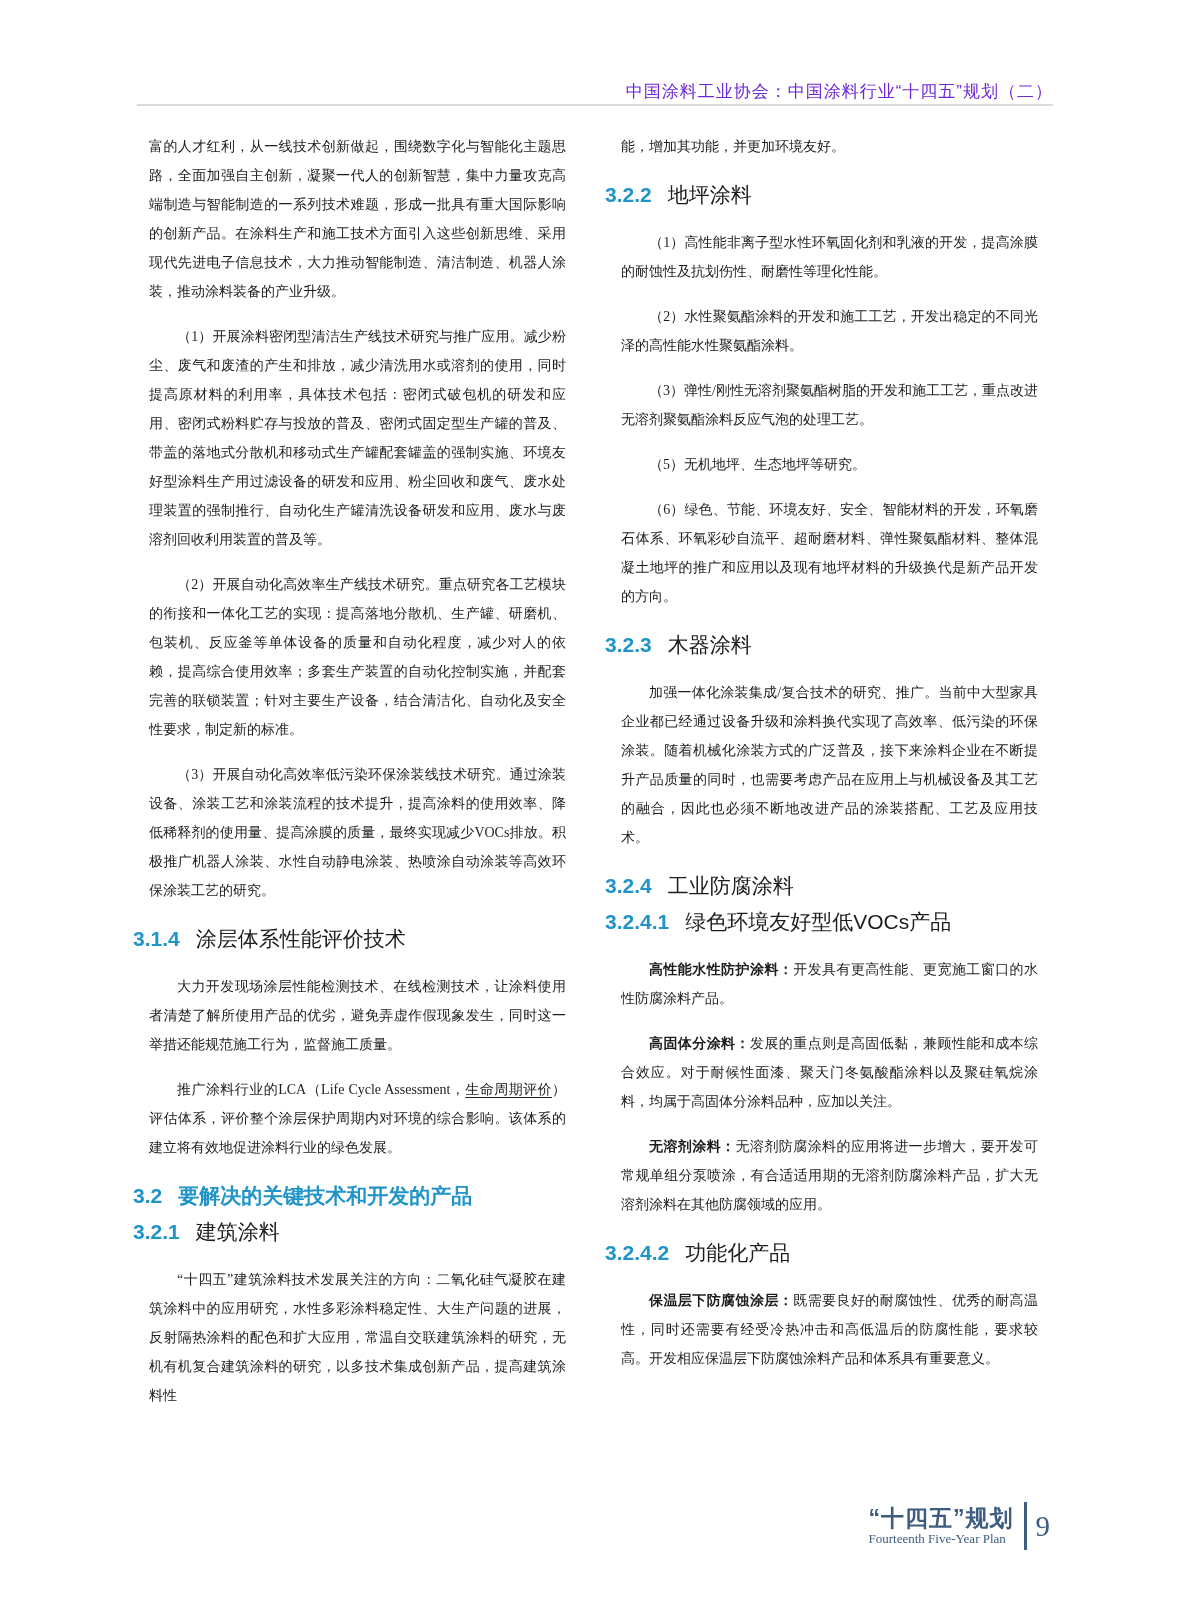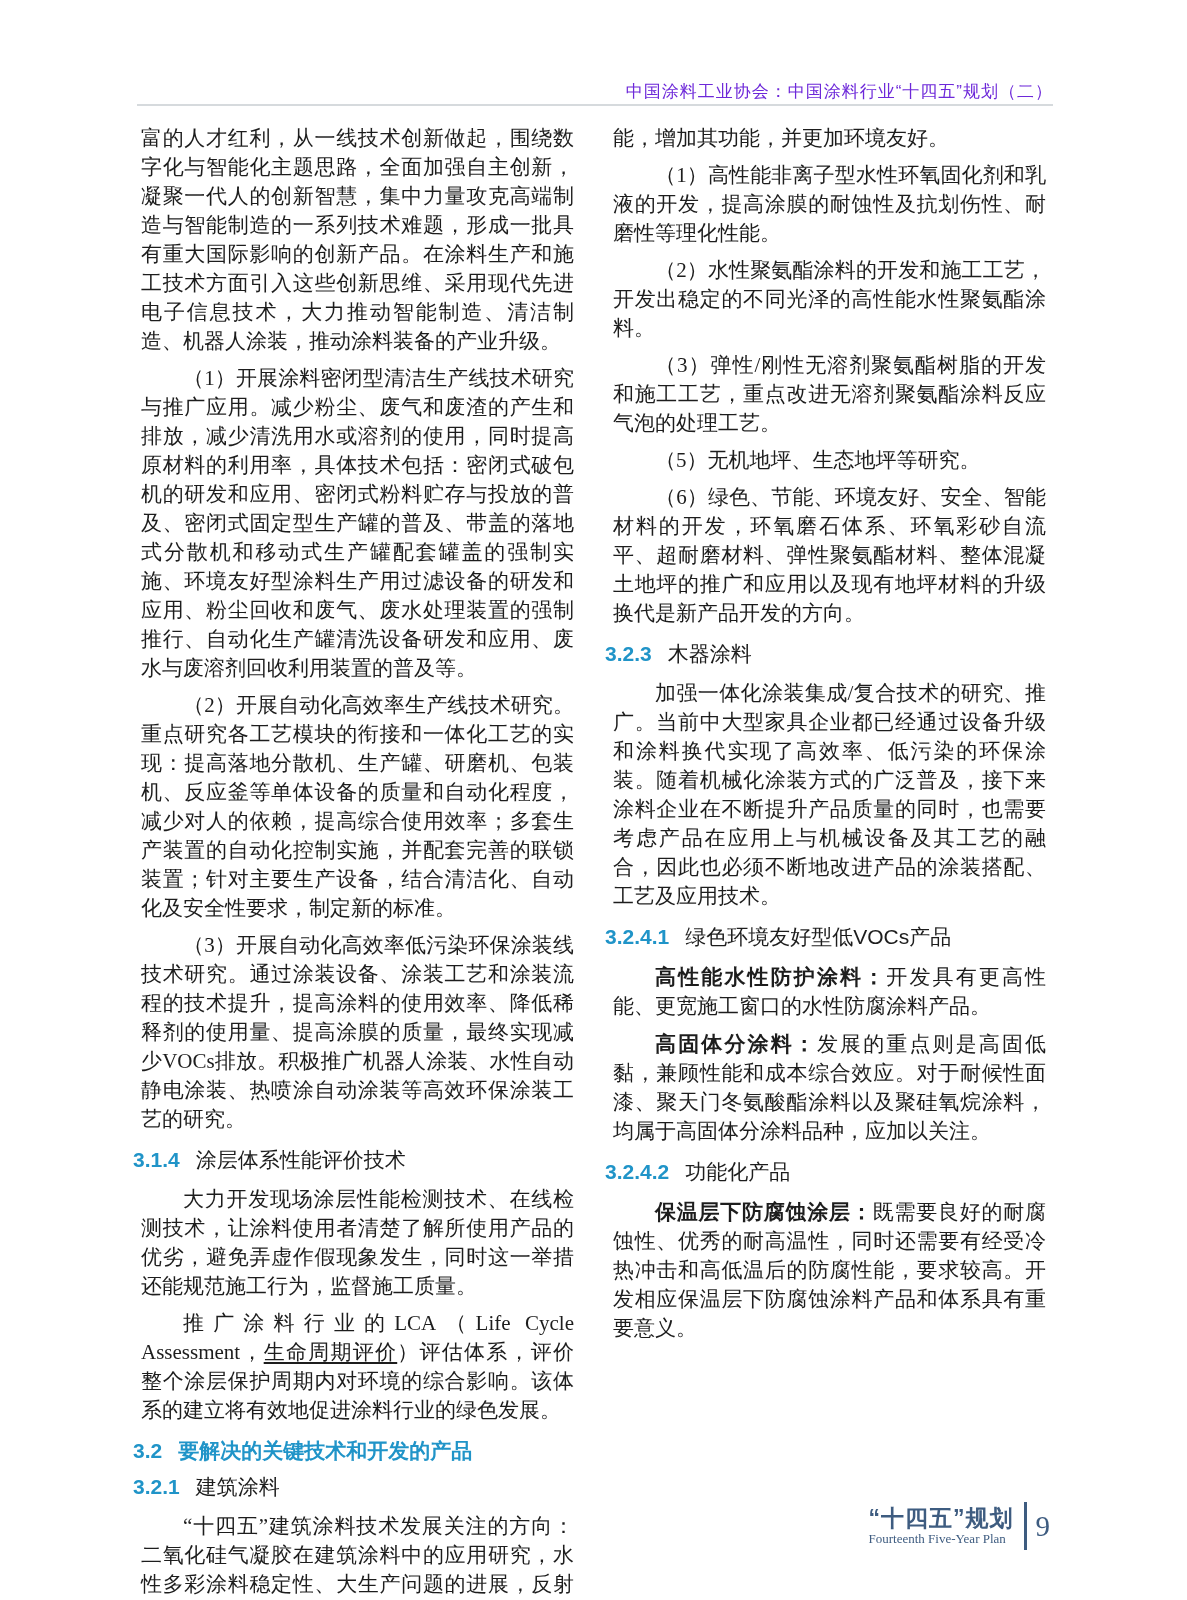--- a/index.html
+++ b/index.html
@@ -38,22 +38,22 @@
     top: 116px;
     left: 133px;
     width: 921px;
     display: flex;
     justify-content: space-between;
   }
   .col {
     width: 449px;
   }
   .para {
-    margin: 8px;
-    font-size: 21px;
+    margin: 16px;
+    font-size: 14px;
     line-height: 29px;
     text-align: justify;
     text-justify: inter-ideograph;
   }
   .para.indent { text-indent: 2em; }
   .lead {
     font-family: "Liberation Sans", sans-serif;
     font-weight: bold;
   }
   .u-mark {
@@ -125,30 +125,33 @@
       <p class="para indent"><span>（3）开展自动化高效率低污染环保涂装线技术研究。通过涂装设备、涂装工艺和涂装流程的技术提升，提高涂料的使用效率、降低稀释剂的使用量、提高涂膜的质量，最终实现减少VOCs排放。积极推广机器人涂装、水性自动静电涂装、热喷涂自动涂装等高效环保涂装工艺的研究。</span></p>
       <div class="heading"><span class="h-num">3.1.4</span><span class="h-title">涂层体系性能评价技术</span></div>
       <p class="para indent"><span>大力开发现场涂层性能检测技术、在线检测技术，让涂料使用者清楚了解所使用产品的优劣，避免弄虚作假现象发生，同时这一举措还能规范施工行为，监督施工质量。</span></p>
       <p class="para indent"><span>推广涂料行业的LCA（Life Cycle Assessment，</span><span class="u-mark">生命周期评价</span><span>）评估体系，评价整个涂层保护周期内对环境的综合影响。该体系的建立将有效地促进涂料行业的绿色发展。</span></p>
       <div class="heading all-blue"><span class="h-num">3.2</span><span class="h-title">要解决的关键技术和开发的产品</span></div>
       <div class="heading"><span class="h-num">3.2.1</span><span class="h-title">建筑涂料</span></div>
       <p class="para indent"><span>“十四五”建筑涂料技术发展关注的方向：二氧化硅气凝胶在建筑涂料中的应用研究，水性多彩涂料稳定性、大生产问题的进展，反射隔热涂料的配色和扩大应用，常温自交联建筑涂料的研究，无机有机复合建筑涂料的研究，以多技术集成创新产品，提高建筑涂料性</span></p>
     </div>
   <div class="col">
       <p class="para"><span>能，增加其功能，并更加环境友好。</span></p>
+      <div class="heading"><span class="h-num">3.2.2</span><span class="h-title">地坪涂料</span></div>
       <p class="para indent"><span>（1）高性能非离子型水性环氧固化剂和乳液的开发，提高涂膜的耐蚀性及抗划伤性、耐磨性等理化性能。</span></p>
       <p class="para indent"><span>（2）水性聚氨酯涂料的开发和施工工艺，开发出稳定的不同光泽的高性能水性聚氨酯涂料。</span></p>
       <p class="para indent"><span>（3）弹性/刚性无溶剂聚氨酯树脂的开发和施工工艺，重点改进无溶剂聚氨酯涂料反应气泡的处理工艺。</span></p>
       <p class="para indent"><span>（5）无机地坪、生态地坪等研究。</span></p>
       <p class="para indent"><span>（6）绿色、节能、环境友好、安全、智能材料的开发，环氧磨石体系、环氧彩砂自流平、超耐磨材料、弹性聚氨酯材料、整体混凝土地坪的推广和应用以及现有地坪材料的升级换代是新产品开发的方向。</span></p>
       <div class="heading"><span class="h-num">3.2.3</span><span class="h-title">木器涂料</span></div>
       <p class="para indent"><span>加强一体化涂装集成/复合技术的研究、推广。当前中大型家具企业都已经通过设备升级和涂料换代实现了高效率、低污染的环保涂装。随着机械化涂装方式的广泛普及，接下来涂料企业在不断提升产品质量的同时，也需要考虑产品在应用上与机械设备及其工艺的融合，因此也必须不断地改进产品的涂装搭配、工艺及应用技术。</span></p>
+      <div class="heading"><span class="h-num">3.2.4</span><span class="h-title">工业防腐涂料</span></div>
       <div class="heading"><span class="h-num">3.2.4.1</span><span class="h-title">绿色环境友好型低VOCs产品</span></div>
       <p class="para indent"><span class="lead">高性能水性防护涂料：</span><span>开发具有更高性能、更宽施工窗口的水性防腐涂料产品。</span></p>
       <p class="para indent"><span class="lead">高固体分涂料：</span><span>发展的重点则是高固低黏，兼顾性能和成本综合效应。对于耐候性面漆、聚天门冬氨酸酯涂料以及聚硅氧烷涂料，均属于高固体分涂料品种，应加以关注。</span></p>
+      <p class="para indent"><span class="lead">无溶剂涂料：</span><span>无溶剂防腐涂料的应用将进一步增大，要开发可常规单组分泵喷涂，有合适适用期的无溶剂防腐涂料产品，扩大无溶剂涂料在其他防腐领域的应用。</span></p>
       <div class="heading"><span class="h-num">3.2.4.2</span><span class="h-title">功能化产品</span></div>
       <p class="para indent"><span class="lead">保温层下防腐蚀涂层：</span><span>既需要良好的耐腐蚀性、优秀的耐高温性，同时还需要有经受冷热冲击和高低温后的防腐性能，要求较高。开发相应保温层下防腐蚀涂料产品和体系具有重要意义。</span></p>
     </div>
 </div>
 
 <div class="page-footer">
   <div class="footer-text">
     <div class="footer-zh">“十四五”规划</div>
     <div class="footer-en">Fourteenth Five-Year Plan</div>
   </div>

